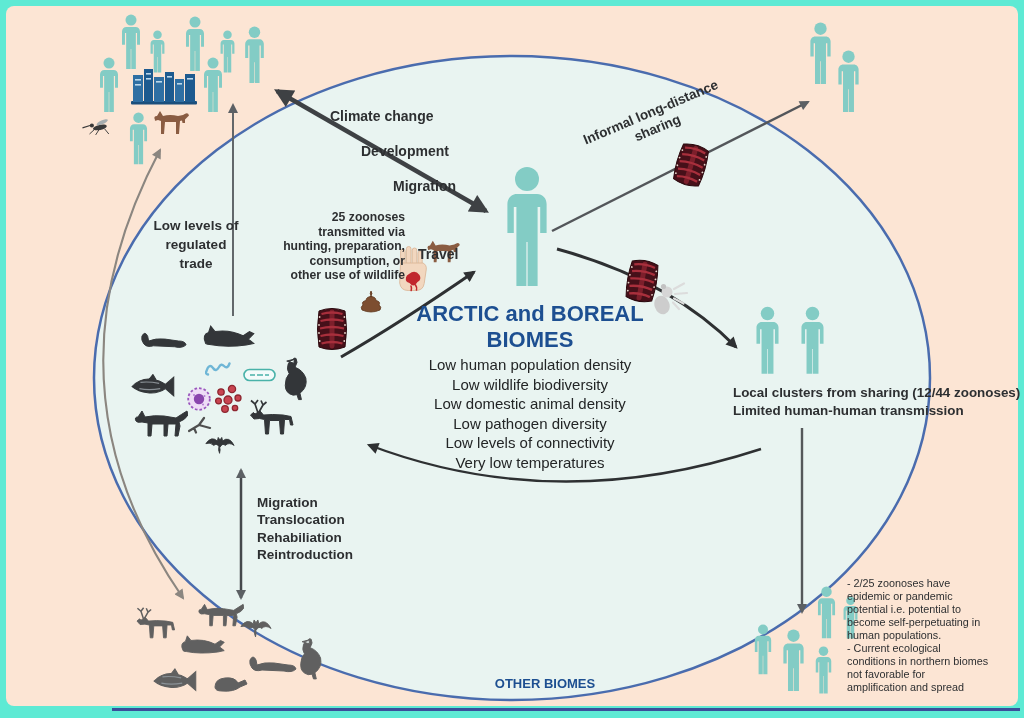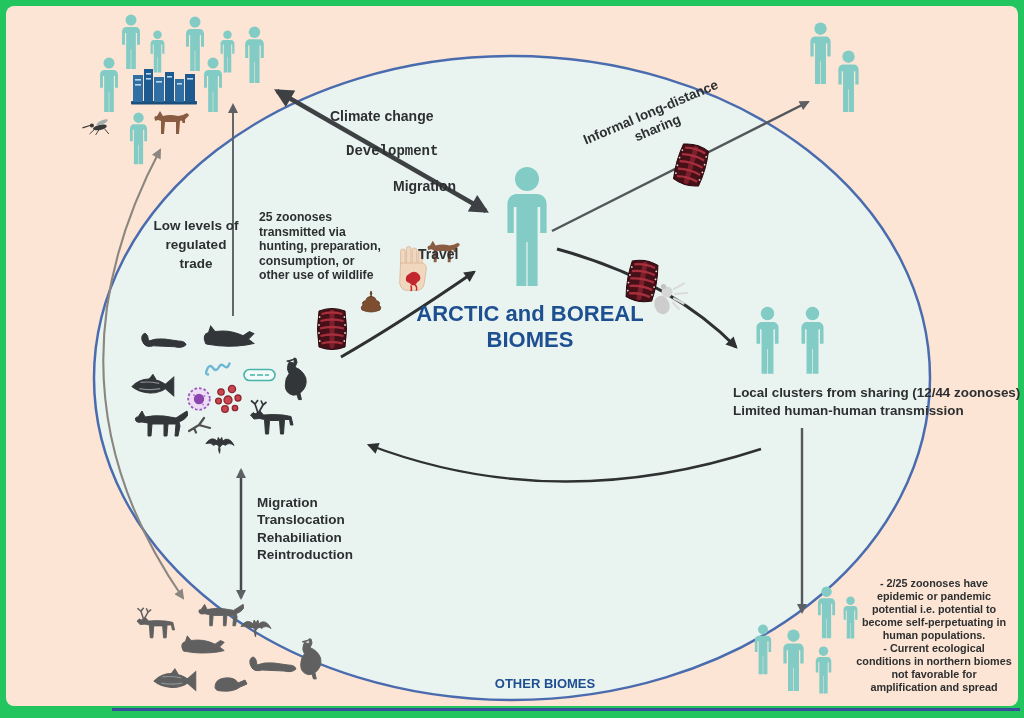--- a/index.html
+++ b/index.html
@@ -1,35 +1,35 @@
 <!DOCTYPE html>
 <html><head>
 <meta charset="utf-8">
 <style>
   html,body{margin:0;padding:0;background:#ffffff;}
-  #canvas{position:relative;width:1024px;height:718px;background:#22c55e;overflow:hidden;
+  #canvas{position:relative;width:1024px;height:718px;background:#5eead4;overflow:hidden;
           font-family:"Liberation Sans",sans-serif;}
   #peach{position:absolute;left:6px;top:6px;width:1012px;height:700px;background:#fce5d4;border-radius:8px;}
   #diagram-svg{position:absolute;left:0;top:0;}
   .lbl{position:absolute;color:#2d2f31;white-space:pre-line;}
   #climate-label{left:330px;top:90px;width:170px;font-size:14px;line-height:17.5px;font-weight:600;}
   #climate-label .step{display:block;}
-  #climate-label .step:nth-child(2){margin-left:16px;font-family:Liberation Mono, monospace;}
+  #climate-label .step:nth-child(2){margin-left:31px;}
   #climate-label .step:nth-child(3){margin-left:63px;}
   #climate-label .step:nth-child(4){margin-left:88px;margin-top:33px;}
   #informal-label{left:568px;top:103px;width:172px;text-align:center;font-size:13.5px;line-height:17px;
                   font-weight:600;transform:rotate(-23deg);}
   #trade-label{left:141px;top:216px;width:110px;text-align:center;font-size:13.5px;line-height:19px;font-weight:600;}
-  #zoonoses-label{left:259px;top:210px;width:146px;text-align:left;font-size:12.2px;line-height:14.6px;font-weight:600;}
+  #zoonoses-label{left:259px;top:210px;width:146px;text-align:right;font-size:12.2px;line-height:14.6px;font-weight:600;}
   #arctic-title{left:385px;top:301px;width:290px;text-align:center;font-size:22px;line-height:25.5px;
                 font-weight:bold;color:#1d4f91;}
   #arctic-traits{left:370px;top:355px;width:320px;text-align:center;font-size:15px;line-height:19.6px;color:#232526;}
   #migration-label{left:257px;top:494px;width:130px;font-size:13.5px;line-height:17.4px;font-weight:600;}
   #clusters-label{left:733px;top:384px;width:292px;font-size:13.4px;line-height:18px;font-weight:600;}
-  #epidemic-label{left:847px;top:577px;width:174px;font-size:10.8px;line-height:13px;font-weight:700;text-align:center;}
+  #epidemic-label{left:847px;top:577px;width:174px;font-size:10.8px;line-height:13px;font-weight:400;}
   #other-biomes{left:445px;top:676px;width:200px;text-align:center;font-size:13px;font-weight:bold;color:#1d4f91;}
   #bottom-rule{position:absolute;left:112px;top:708px;width:908px;height:3px;background:#3a4f9b;}
 </style>
 </head>
 <body>
 
 <div id="canvas">
   <div id="peach"></div>
 
   <svg id="diagram-svg" width="1024" height="718" viewBox="0 0 1024 718">
@@ -306,20 +306,26 @@
 
   <div id="zoonoses-label" class="lbl">25 zoonoses
 transmitted via
 hunting, preparation,
 consumption, or
 other use of wildlife</div>
 
   <div id="arctic-title" class="lbl">ARCTIC and BOREAL
 BIOMES</div>
 
+  <div id="arctic-traits" class="lbl">Low human population density
+Low wildlife biodiversity
+Low domestic animal density
+Low pathogen diversity
+Low levels of connectivity
+Very low temperatures</div>
 
   <div id="migration-label" class="lbl">Migration
 Translocation
 Rehabiliation
 Reintroduction</div>
 
   <div id="clusters-label" class="lbl">Local clusters from sharing (12/44 zoonoses)
 Limited human-human transmission</div>
 
   <div id="epidemic-label" class="lbl">- 2/25 zoonoses have

